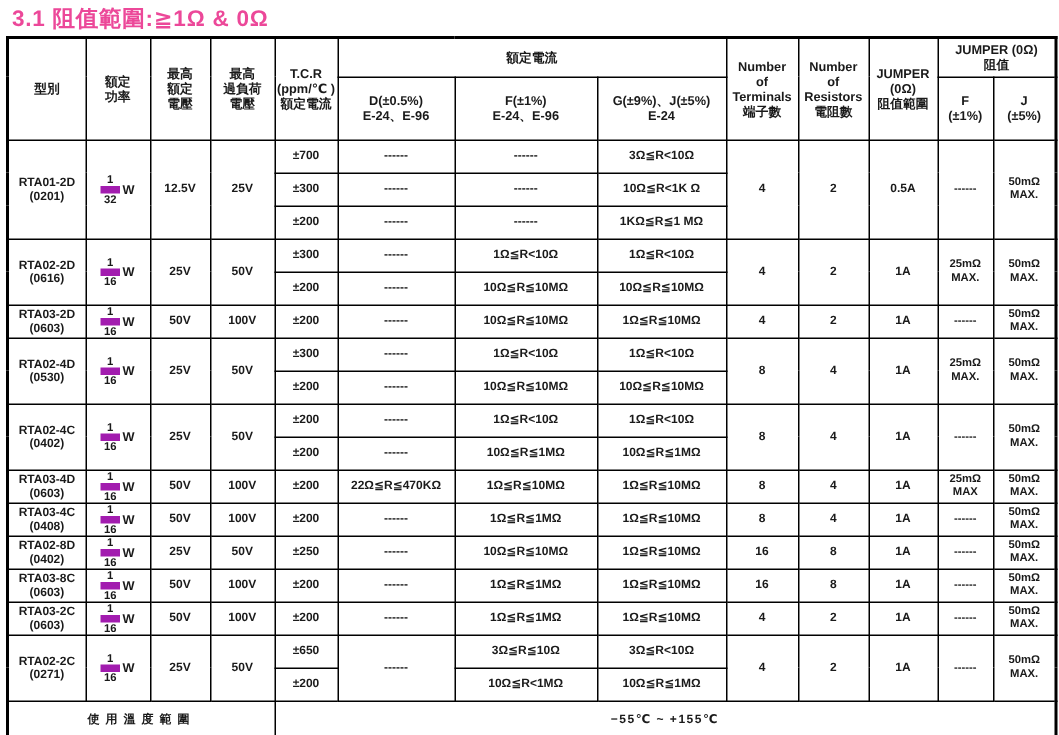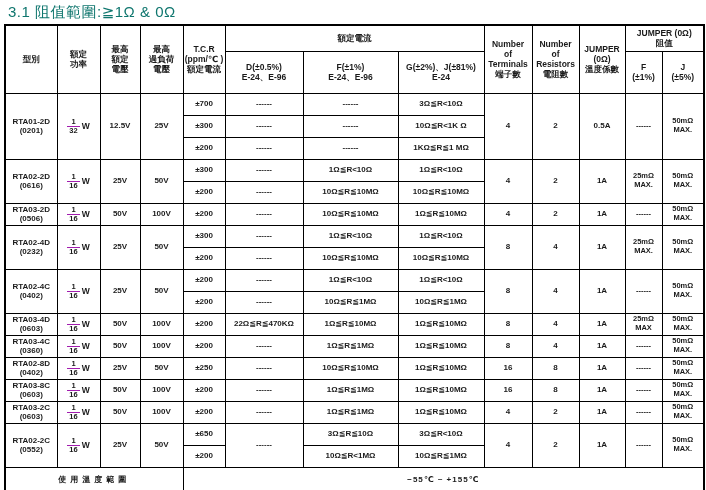--- a/index.html
+++ b/index.html
@@ -2,42 +2,42 @@
 <html><head>
 <meta charset="utf-8">
 <style>
   html,body{margin:0;padding:0;background:#fff;}
   .page{
     width:706px;height:490px;background:#ffffff;overflow:hidden;
     font-family:"Liberation Sans","DejaVu Sans",sans-serif;color:#1a1a1a;
     box-sizing:border-box;
   }
   .title{
-    font-size:15px;font-weight:normal;margin:3px 0 2px 8px;letter-spacing:0.5px;
-    color:#0f766e;
+    font-size:15px;font-weight:bold;margin:3px 0 2px 8px;letter-spacing:0.5px;
+    color:#ec4899;
   }
   table.spec{
     border-collapse:collapse;table-layout:fixed;width:699px;margin-left:4px;
     border:2px solid #000;
   }
   .spec th,.spec td{
     border:1px solid #000;text-align:center;vertical-align:middle;
     font-weight:bold;font-size:8px;line-height:1.18;padding:0 1px;
     overflow:hidden;color:#1a1a1a;
   }
   .spec th{font-size:8.5px;}
   .pre{white-space:pre-line;}
   thead tr.hr1{height:26px;}
   thead tr.hr2{height:42px;}
   tbody tr{height:22px;}
   tfoot tr{height:26px;}
   td.model{white-space:pre-line;font-size:8px;}
   .frac{display:inline-block;vertical-align:middle;line-height:1;}
   .fn{display:block;font-size:7.5px;padding:0 2px;}
-  .fd{display:block;font-size:7.5px;border-top:1px solid #a21caf;padding:0 2px;}
+  .fd{display:block;font-size:7.5px;border-top:5px solid #a21caf;padding:0 2px;}
   .fu{font-size:8.5px;margin-left:2px;vertical-align:middle;}
   td.wrap{font-size:7.5px;}
   .footer-label{letter-spacing:4px;font-size:9px;}
   .footer-value{font-size:9px;letter-spacing:1px;}
 </style>
 </head>
 <body>
 
 <div class="page">
   <div class="title">3.1 阻值範圍:≧1Ω &amp; 0Ω</div>
@@ -76,30 +76,30 @@
         <th rowspan="2" class="pre">Number
 of
 Terminals
 端子數</th>
         <th rowspan="2" class="pre">Number
 of
 Resistors
 電阻數</th>
         <th rowspan="2" class="pre">JUMPER
 (0Ω)
-溫度係數</th>
+阻值範圍</th>
         <th colspan="2" class="pre">JUMPER (0Ω)
 阻值</th>
       </tr>
       <tr class="hr2">
         <th class="pre">D(±0.5%)
 E-24、E-96</th>
         <th class="pre">F(±1%)
 E-24、E-96</th>
-        <th class="pre">G(±2%)、J(±81%)
+        <th class="pre">G(±9%)、J(±5%)
 E-24</th>
         <th class="pre">F
 (±1%)</th>
         <th class="pre">J
 (±5%)</th>
       </tr>
     </thead>
     <tbody>
         <tr>
           <td rowspan="3" class="model">RTA01-2D
@@ -146,37 +146,37 @@
           <td rowspan="2" class="wrap">50mΩ MAX.</td>
         </tr>
         <tr>
           <td>±200</td>
           <td>------</td>
           <td>10Ω≦R≦10MΩ</td>
           <td>10Ω≦R≦10MΩ</td>
         </tr>
         <tr>
           <td class="model">RTA03-2D
-(0506)</td>
+(0603)</td>
           <td class="power"><span class="frac"><span class="fn">1</span><span class="fd">16</span></span><span class="fu">W</span></td>
           <td>50V</td>
           <td>100V</td>
           <td>±200</td>
           <td>------</td>
           <td>10Ω≦R≦10MΩ</td>
           <td>1Ω≦R≦10MΩ</td>
           <td>4</td>
           <td>2</td>
           <td>1A</td>
           <td class="wrap">------</td>
           <td class="wrap">50mΩ MAX.</td>
         </tr>
         <tr>
           <td rowspan="2" class="model">RTA02-4D
-(0232)</td>
+(0530)</td>
           <td rowspan="2" class="power"><span class="frac"><span class="fn">1</span><span class="fd">16</span></span><span class="fu">W</span></td>
           <td rowspan="2">25V</td>
           <td rowspan="2">50V</td>
           <td>±300</td>
           <td>------</td>
           <td>1Ω≦R&lt;10Ω</td>
           <td>1Ω≦R&lt;10Ω</td>
           <td rowspan="2">8</td>
           <td rowspan="2">4</td>
           <td rowspan="2">1A</td>
@@ -222,21 +222,21 @@
           <td>1Ω≦R≦10MΩ</td>
           <td>1Ω≦R≦10MΩ</td>
           <td>8</td>
           <td>4</td>
           <td>1A</td>
           <td class="wrap">25mΩ MAX</td>
           <td class="wrap">50mΩ MAX.</td>
         </tr>
         <tr>
           <td class="model">RTA03-4C
-(0360)</td>
+(0408)</td>
           <td class="power"><span class="frac"><span class="fn">1</span><span class="fd">16</span></span><span class="fu">W</span></td>
           <td>50V</td>
           <td>100V</td>
           <td>±200</td>
           <td>------</td>
           <td>1Ω≦R≦1MΩ</td>
           <td>1Ω≦R≦10MΩ</td>
           <td>8</td>
           <td>4</td>
           <td>1A</td>
@@ -286,21 +286,21 @@
           <td>1Ω≦R≦1MΩ</td>
           <td>1Ω≦R≦10MΩ</td>
           <td>4</td>
           <td>2</td>
           <td>1A</td>
           <td class="wrap">------</td>
           <td class="wrap">50mΩ MAX.</td>
         </tr>
         <tr>
           <td rowspan="2" class="model">RTA02-2C
-(0552)</td>
+(0271)</td>
           <td rowspan="2" class="power"><span class="frac"><span class="fn">1</span><span class="fd">16</span></span><span class="fu">W</span></td>
           <td rowspan="2">25V</td>
           <td rowspan="2">50V</td>
           <td>±650</td>
           <td rowspan="2">------</td>
           <td>3Ω≦R≦10Ω</td>
           <td>3Ω≦R&lt;10Ω</td>
           <td rowspan="2">4</td>
           <td rowspan="2">2</td>
           <td rowspan="2">1A</td>

